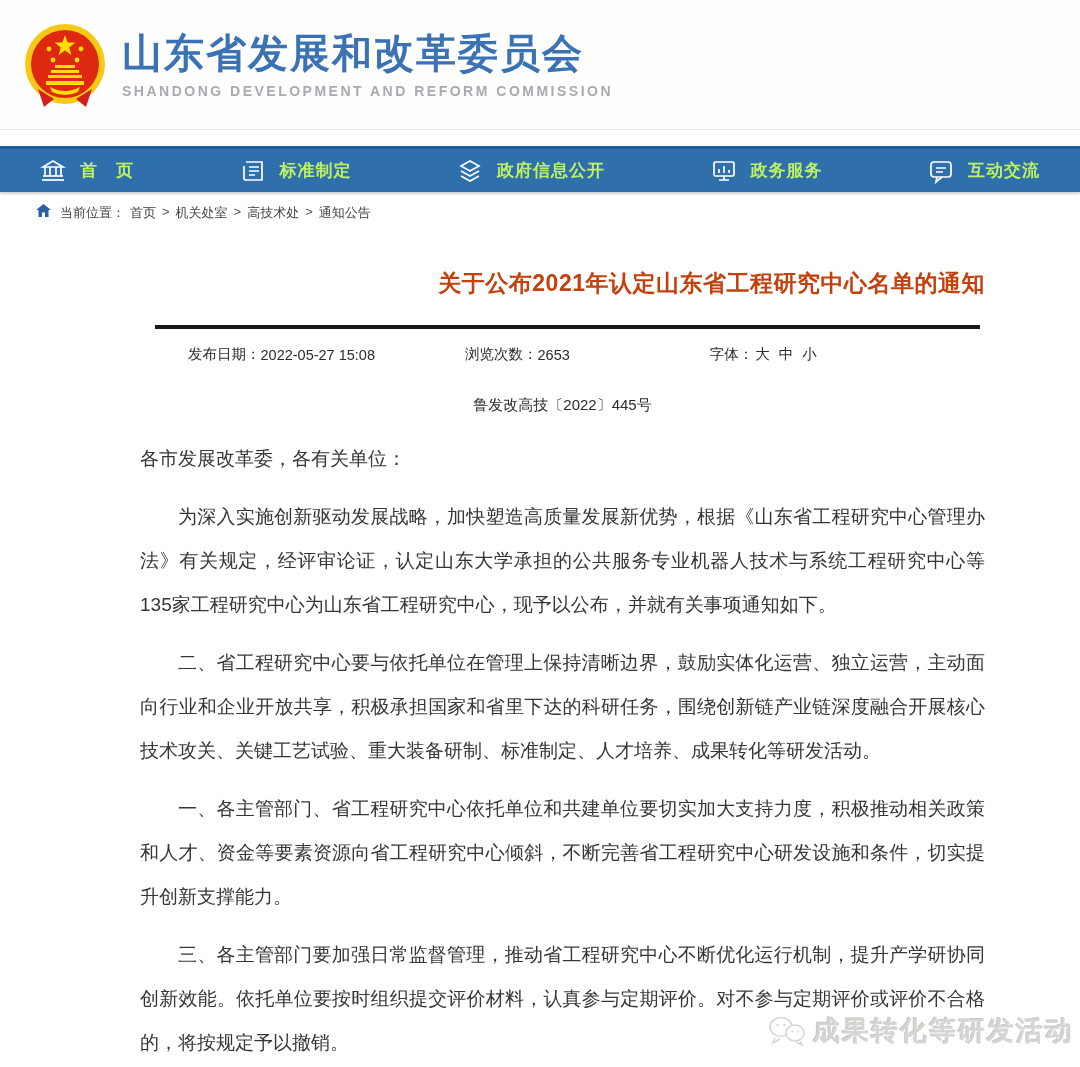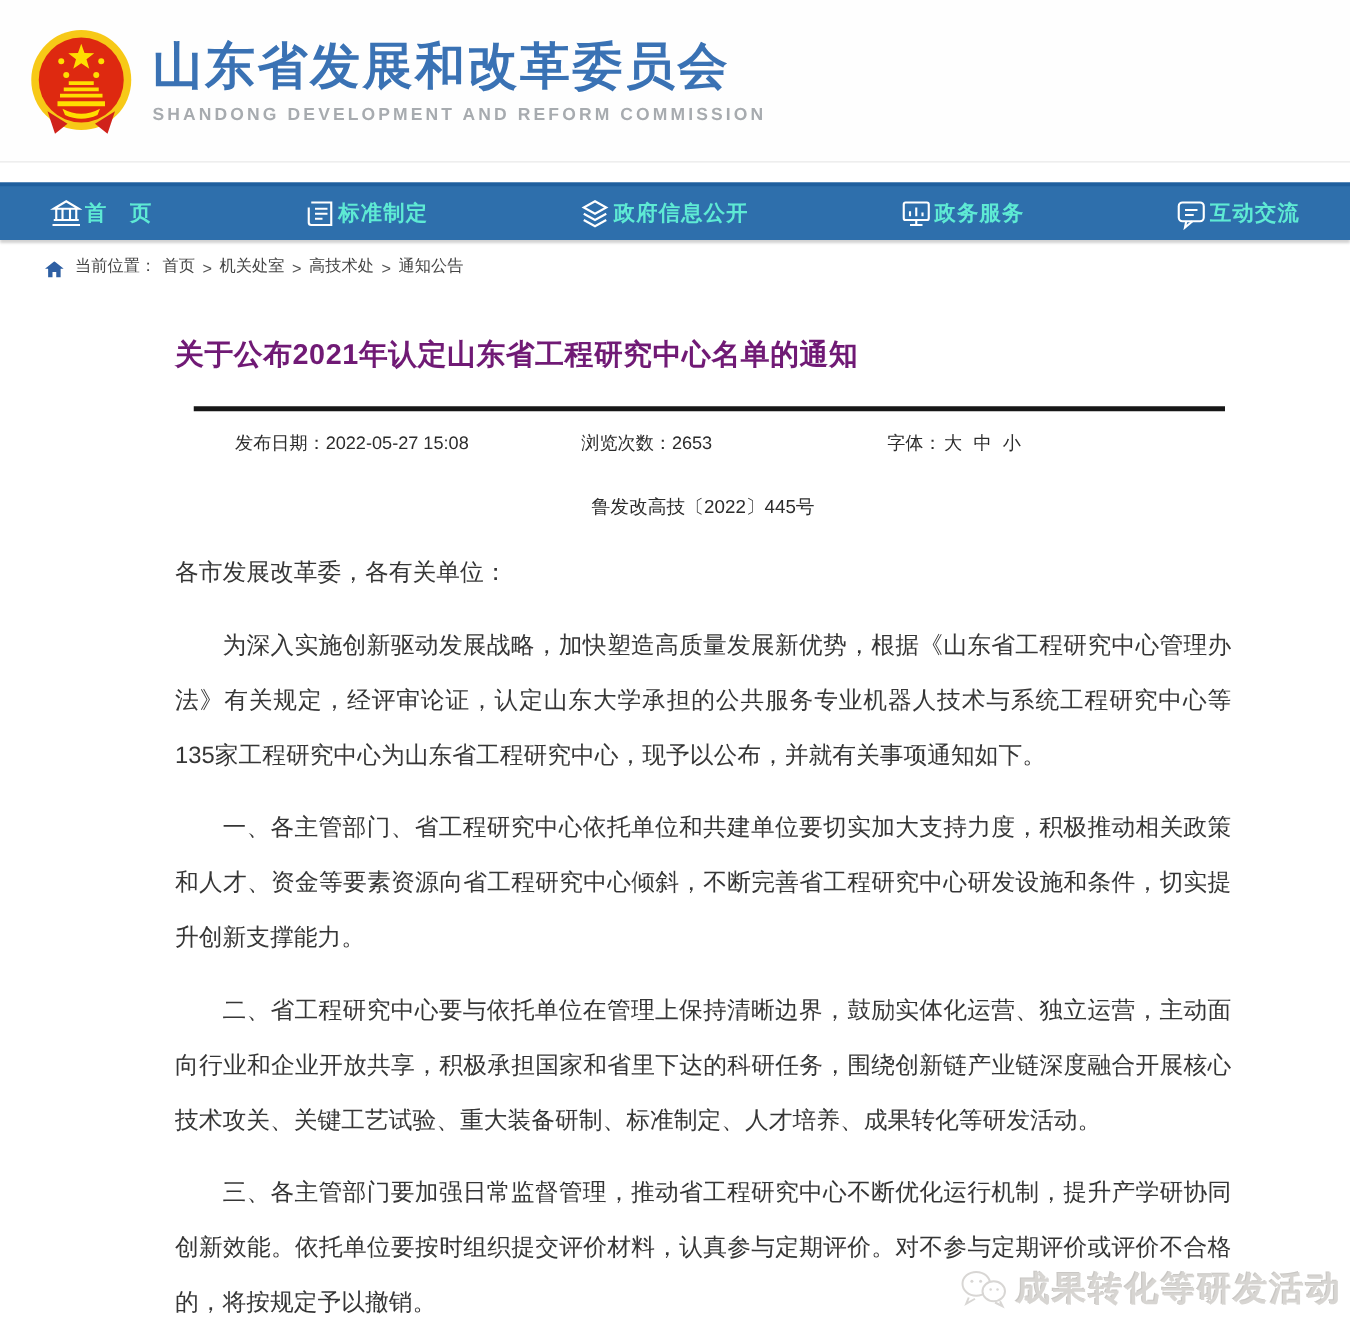--- a/index.html
+++ b/index.html
@@ -34,42 +34,42 @@
     margin-top: 16px;
     height: 46px;
     background: #2e6fac;
     border-top: 3px solid #1f5f9e;
     box-shadow: 0 2px 2px rgba(0,0,0,0.18);
     display: flex; align-items: center;
     padding: 0 40px;
     justify-content: space-between;
   }
   .nav-item {
-    display: flex; align-items: center; gap: 2px;
-    color: #5eead4; cursor: pointer; justify-content: center;
+    display: flex; align-items: center; gap: 14px;
+    color: #bef264; cursor: pointer; justify-content: center;
   }
   .nav-item .nav-icon { width: 26px; height: 26px; display: block; }
   .nav-label { font-size: 17px; font-weight: bold; letter-spacing: 1px; }
 
   
   .breadcrumb {
     margin: 12px 0 0 36px;
-    display: flex; align-items: flex-end; gap: 5px;
+    display: flex; align-items: flex-start; gap: 5px;
     font-size: 13px; color: #444;
   }
   .breadcrumb .home-icon { width: 15px; height: 13px; margin-right: 4px; }
   .breadcrumb .crumb { color: #444; cursor: pointer; }
   .breadcrumb .sep { color: #555; margin: 0 1px; }
 
   
   .article { width: 845px; margin: 0 auto 0 140px; position: relative; }
   .article-title {
     margin-top: 46px;
-    text-align: left;
-    font-size: 23px; font-weight: bold; color: #701a75;
+    text-align: right;
+    font-size: 23px; font-weight: bold; color: #c2410c;
     letter-spacing: 0.5px;
   }
   .title-rule {
     margin: 26px 0 0 15px;
     width: 825px; height: 4px; background: #171717;
   }
   .article-meta {
     margin: 16px 0 0 48px;
     display: flex; align-items: center;
     font-size: 14.5px; color: #2c2c2c;
@@ -225,22 +225,22 @@
         <span class="font-opt">小</span>
       </span>
     </span>
   </div>
 
   <div class="doc-number">鲁发改高技〔2022〕445号</div>
 
   <div class="body-text">
     <p class="salutation">各市发展改革委，各有关单位：</p>
     <p class="para">为深入实施创新驱动发展战略，加快塑造高质量发展新优势，根据《山东省工程研究中心管理办法》有关规定，经评审论证，认定山东大学承担的公共服务专业机器人技术与系统工程研究中心等135家工程研究中心为山东省工程研究中心，现予以公布，并就有关事项通知如下。</p>
+    <p class="para">二、省工程研究中心要与依托单位在管理上保持清晰边界，鼓励实体化运营、独立运营，主动面向行业和企业开放共享，积极承担国家和省里下达的科研任务，围绕创新链产业链深度融合开展核心技术攻关、关键工艺试验、重大装备研制、标准制定、人才培养、成果转化等研发活动。</p>
     <p class="para">一、各主管部门、省工程研究中心依托单位和共建单位要切实加大支持力度，积极推动相关政策和人才、资金等要素资源向省工程研究中心倾斜，不断完善省工程研究中心研发设施和条件，切实提升创新支撑能力。</p>
-    <p class="para">二、省工程研究中心要与依托单位在管理上保持清晰边界，鼓励实体化运营、独立运营，主动面向行业和企业开放共享，积极承担国家和省里下达的科研任务，围绕创新链产业链深度融合开展核心技术攻关、关键工艺试验、重大装备研制、标准制定、人才培养、成果转化等研发活动。</p>
     <p class="para">三、各主管部门要加强日常监督管理，推动省工程研究中心不断优化运行机制，提升产学研协同创新效能。依托单位要按时组织提交评价材料，认真参与定期评价。对不参与定期评价或评价不合格的，将按规定予以撤销。</p>
   </div>
 
   <div class="attachment">
     <span class="pdf-icon">
       <svg viewBox="0 0 15 16" width="15" height="16">
         <rect x="0.5" y="0.5" width="14" height="15" fill="#ffffff" stroke="#e0b0ac"></rect>
         <path d="M7.5 3 Q8.6 7 11.5 12 L9.5 12 Q8 9.5 7.5 8 Q6.5 10.5 4.5 13 L3 12 Q6 8 7.5 3 Z" fill="#c9201a"></path>
       </svg>
     </span>

